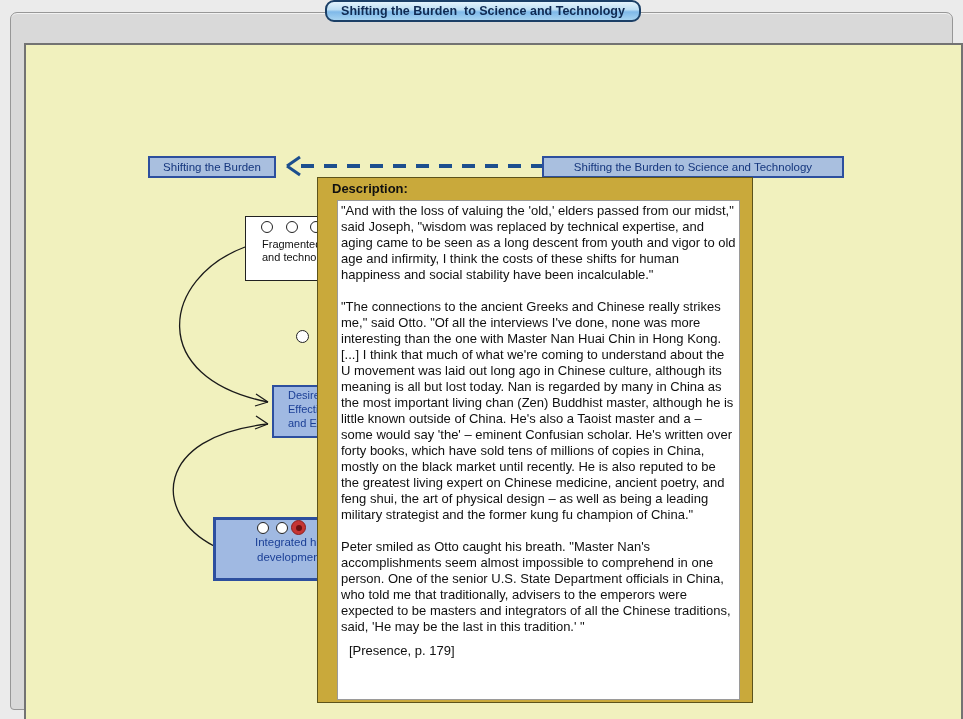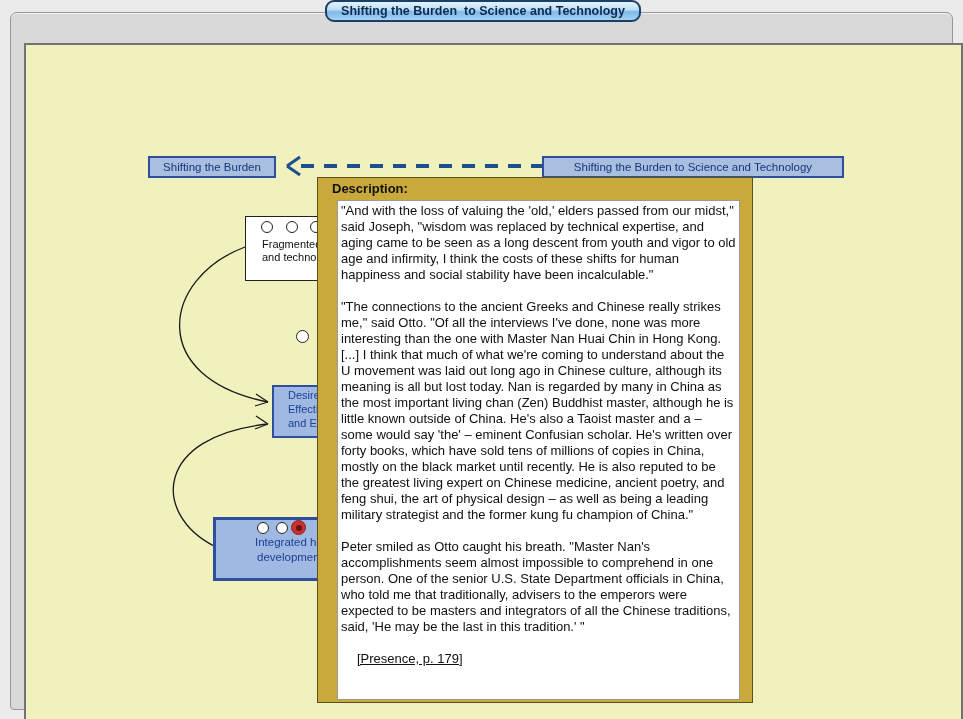--- a/index.html
+++ b/index.html
@@ -69,21 +69,21 @@
     position:absolute;left:6px;top:3px;font-size:13px;font-weight:600;color:#101010;margin-left:8px;
   }
   .panel-textarea{
     position:absolute;left:19px;top:22px;width:403px;height:500px;
     background:#ffffff;border:1px solid #9a9a9a;box-sizing:border-box;
     padding:2px 3px;overflow:hidden;
     font-size:13px;line-height:16px;color:#101010;
   }
   .panel-textarea p{margin:0 0 16px 0;}
   .panel-textarea p:last-of-type{margin-bottom:8px;}
-  .citation{margin:16px;text-decoration:underline;}
+  .citation{margin:8px;}
 </style>
 </head>
 <body>
 
 <div class="window">
   <div class="canvas"></div>
 </div>
 
 <div class="tab">
   <span>Shifting the Burden  to Science and Technology</span>

